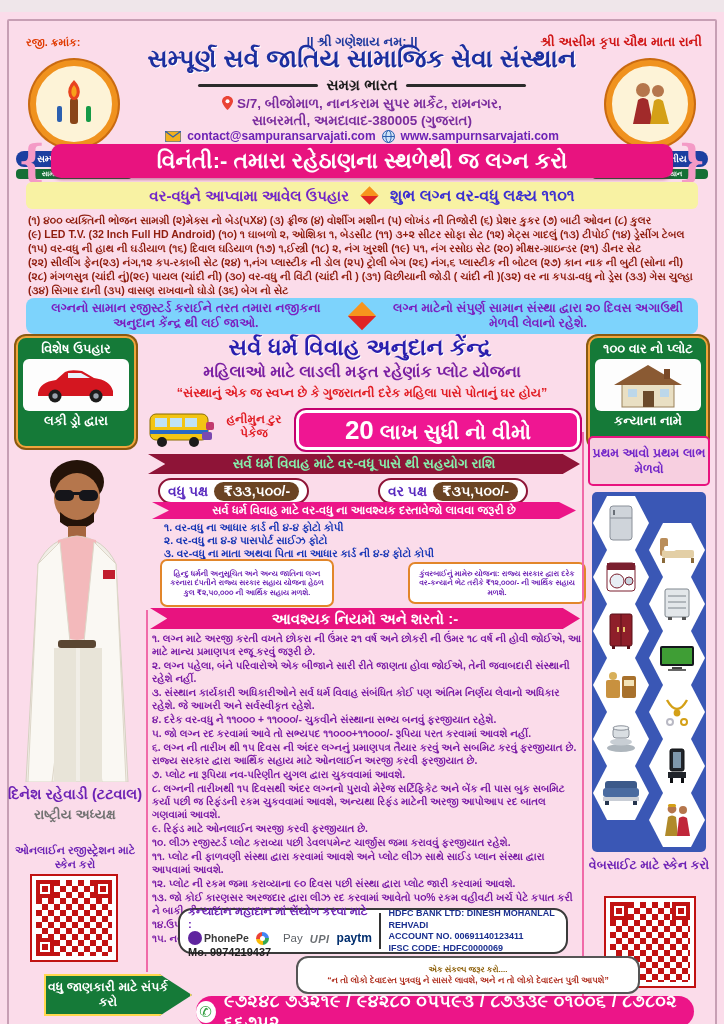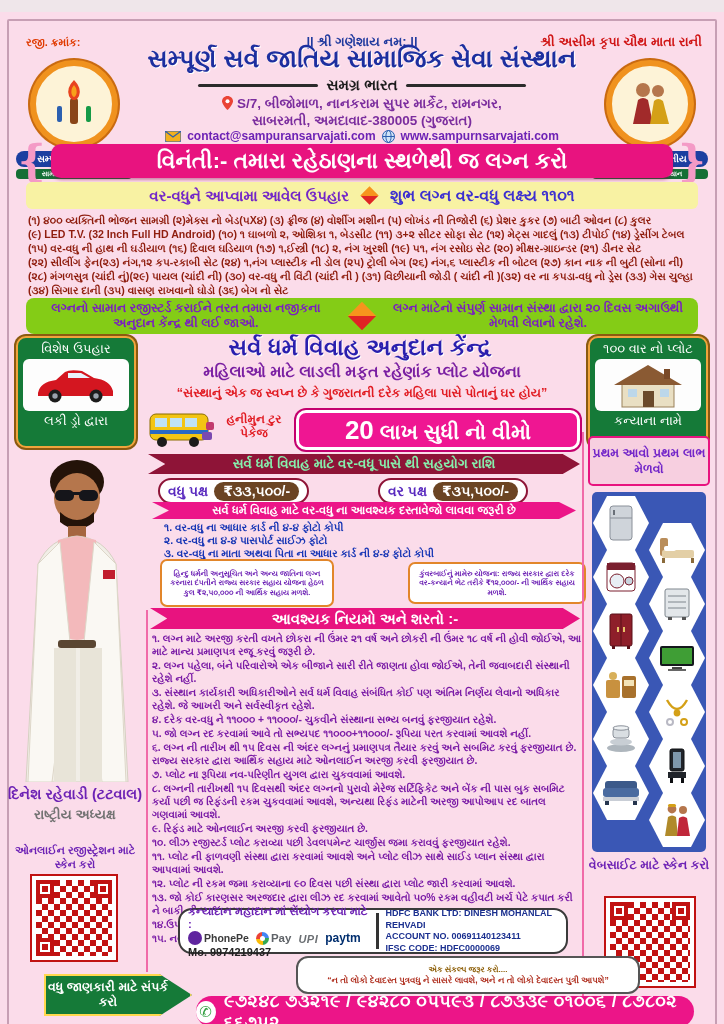--- a/index.html
+++ b/index.html
@@ -22,26 +22,26 @@
   .ribbon2{margin-top:2px;background:#156f35;color:#fff;font-size:7px;font-weight:bold;text-align:center;border-radius:4px;padding:1px 3px}
   
   .reqwrap{display:flex;align-items:center}
   .brace{color:#f49ac6;font-size:44px;line-height:34px;font-weight:bold}
   .reqbar{flex:1;background:#e8137f;border-radius:10px;color:#fff;font-size:22px;font-weight:800;text-align:center;line-height:34px;height:34px;box-shadow:0 2px 3px rgba(140,0,70,.4)}
   .ystrip{background:#f8f2a3;border-radius:6px;display:flex;align-items:center;justify-content:center;gap:14px;height:27px}
   .ystrip .l{color:#7326c9;font-size:15px;font-weight:800}
   .ystrip .r{color:#3c2fd1;font-size:16px;font-weight:800}
   .diamond{width:13px;height:13px;transform:rotate(45deg);background:linear-gradient(135deg,#f7941d 50%,#e02424 50%);flex:0 0 auto}
   .gifts{color:#8f1d0e;font-size:10.6px;font-weight:bold;line-height:14px}
-  .ostrip{background:#84cc16;border-radius:8px;display:flex;align-items:center;justify-content:space-between;padding:2px 10px;height:36px}
+  .ostrip{background:#7dd3fc;border-radius:8px;display:flex;align-items:center;justify-content:space-between;padding:2px 10px;height:36px}
   .ostrip .t{width:46%;color:#7a1fc0;font-size:12.5px;font-weight:800;text-align:center;line-height:15px}
   .diamond.big{width:20px;height:20px}
   
   .badge{background:#157a38;border:2px solid #f0a43c;border-radius:10px;box-shadow:0 0 0 2px #8a5a10;display:flex;flex-direction:column;align-items:center;padding:3px}
-  .badge .cap{color:#fff;font-size:13px;font-weight:400;line-height:16px}
+  .badge .cap{color:#fff;font-size:13px;font-weight:700;line-height:16px}
   .badge .img{background:#fdfdfd;border-radius:6px;width:106px;height:52px;display:flex;align-items:center;justify-content:center;margin:2px 0}
   .ktitle{color:#2a1fae;font-size:23px;font-weight:800;text-align:center;text-shadow:1px 1px 0 #fff}
   .scheme{color:#7a1fa2;font-size:16px;font-weight:800;text-align:center}
   .quote{color:#e11b22;font-size:12.5px;font-weight:800;text-align:center}
   .honeytxt{color:#e11b22;font-size:12px;font-weight:800;text-align:center;line-height:14px}
   .insure{background:#ef1692;border:3px solid #fff;box-shadow:0 0 0 2px #c4006e;border-radius:10px;color:#fff;font-weight:800;font-size:21px;text-align:center;line-height:34px}
   .insure .n{font-size:26px}
   .chev{clip-path:polygon(0 0,96% 0,100% 50%,96% 100%,0 100%,4% 50%)}
   .contrib{background:#8e1437;color:#86efac;font-size:13.5px;font-weight:700;text-align:center;line-height:20px}
   .amt{display:flex;align-items:center;gap:6px;background:#fff;border:2px solid #8e1437;border-radius:15px;padding:2px 8px;height:26px}
@@ -69,21 +69,21 @@
   .vline{width:2px;background:#f06aa8}
   
   .paybox{background:#fff;border:2.5px solid #3a3a3a;border-radius:14px;display:flex;align-items:stretch;padding:3px 8px}
   .payL{flex:1.05;display:flex;flex-direction:column;justify-content:center;gap:1px}
   .paytitle{color:#6d22b5;font-size:11.5px;font-weight:800}
   .methods{display:flex;align-items:flex-end;gap:7px}
   .m-pp{display:flex;align-items:center;gap:2px;color:#3b3b3b;font-size:10.5px;font-weight:bold}
   .pp-ic{width:14px;height:14px;border-radius:50%;background:#5f259f;display:inline-block}
   .g-ic{width:13px;height:13px;border-radius:50%;background:conic-gradient(#4285F4 0 25%,#34A853 0 50%,#FBBC05 0 75%,#EA4335 0 100%);display:inline-block;position:relative}
   .g-ic::after{content:"";position:absolute;inset:4px;background:#fff;border-radius:50%}
-  .m-gp{display:flex;align-items:center;gap:2px;color:#5f6368;font-size:11.5px;font-weight:bold}
+  .m-gp{display:flex;align-items:center;gap:14px;color:#5f6368;font-size:11.5px;font-weight:normal}
   .m-upi{color:#6b6f73;font-size:11px;font-weight:800;font-style:italic;letter-spacing:.5px}
   .m-ptm{color:#002e6e;font-size:12px;font-weight:700}
   .mob{color:#222;font-size:11px;font-weight:800}
   .paydiv{width:2.5px;background:#333;margin:0 7px}
   .payR{flex:1;display:flex;flex-direction:column;justify-content:center;color:#1a2f8f;font-size:9px;font-weight:800;line-height:11.5px}
   .pledge{background:#fff;border:2px solid #555;border-radius:12px;text-align:center;display:flex;flex-direction:column;justify-content:center;padding:2px 6px}
   .pledge .l1{color:#8a5a00;font-size:8px;font-weight:bold}
   .pledge .l2{color:#b03020;font-size:8.6px;font-weight:bold}
   .phonepill{background:#ec1588;border-radius:17px;display:flex;align-items:center;justify-content:center;gap:8px;color:#fff;font-size:17.5px;font-weight:800;letter-spacing:.5px}
   .phoneic{width:22px;height:22px;border-radius:50%;background:#fff;color:#2f9e3f;font-size:15px;line-height:22px;text-align:center}

